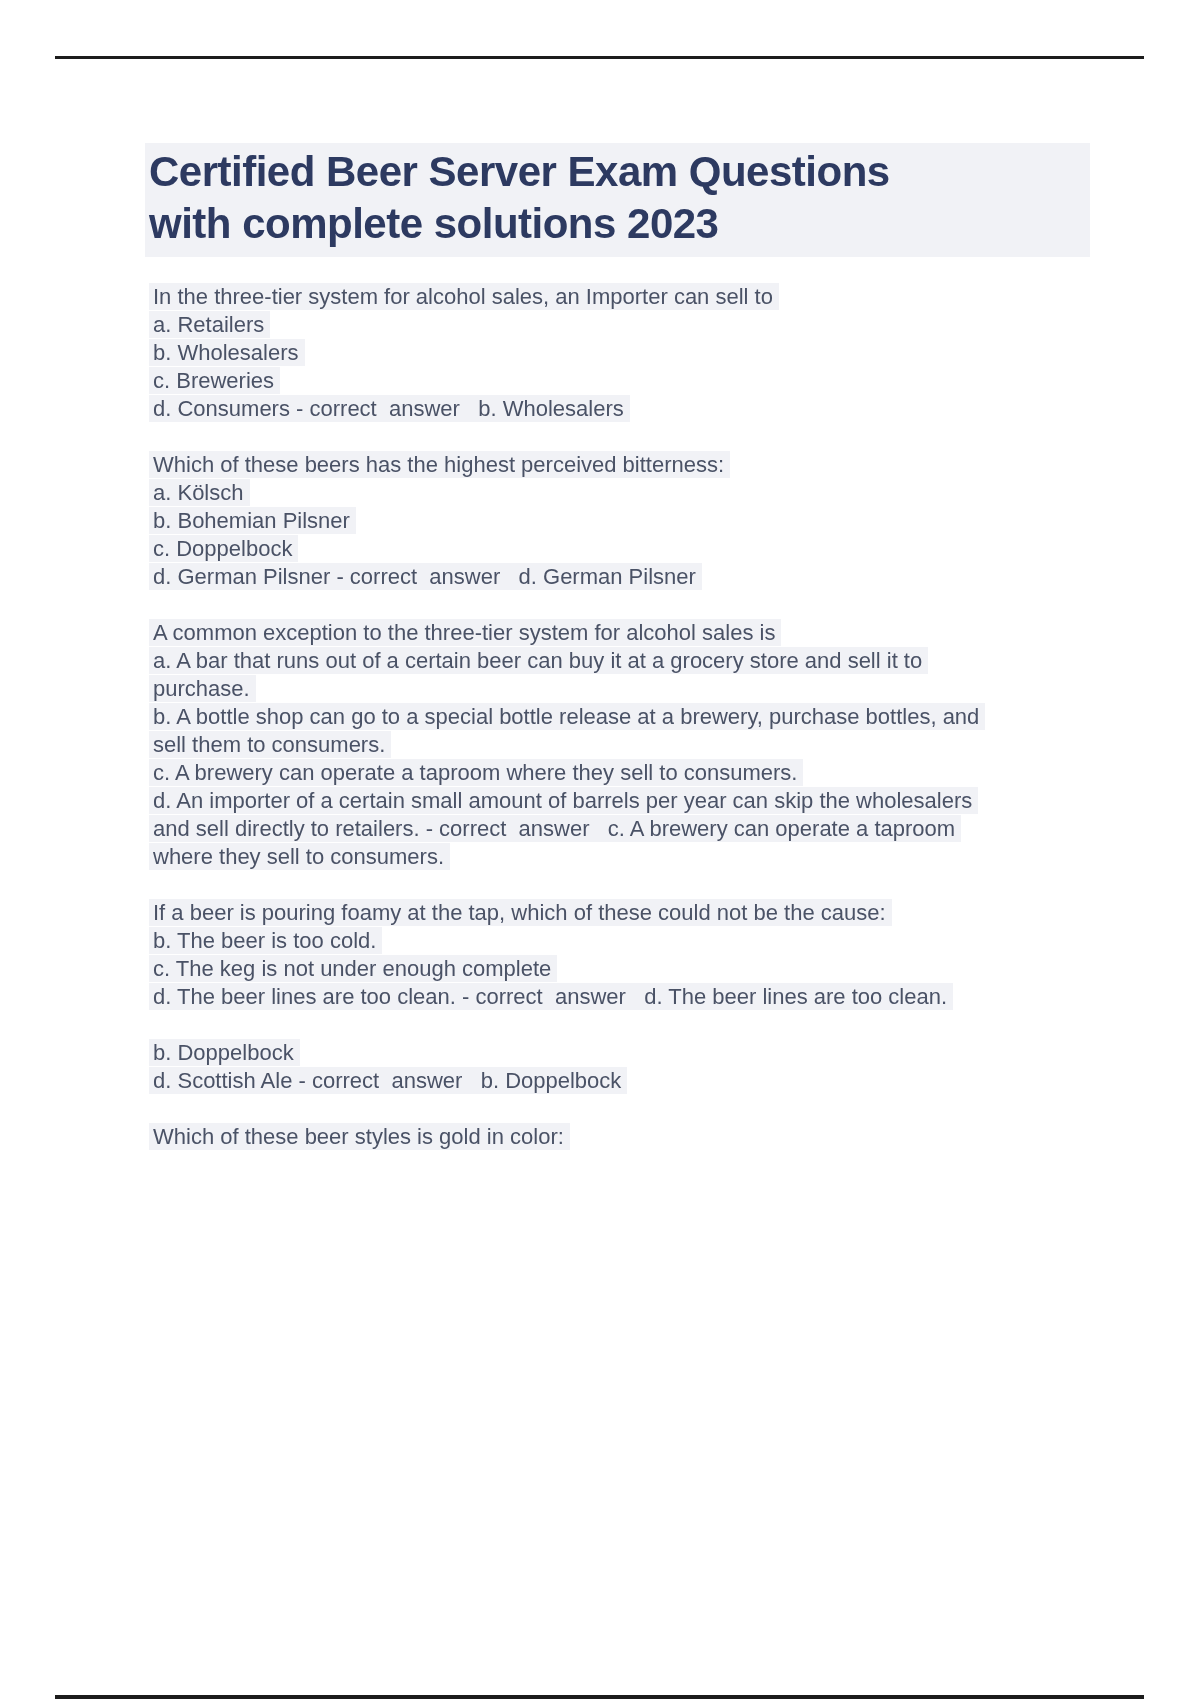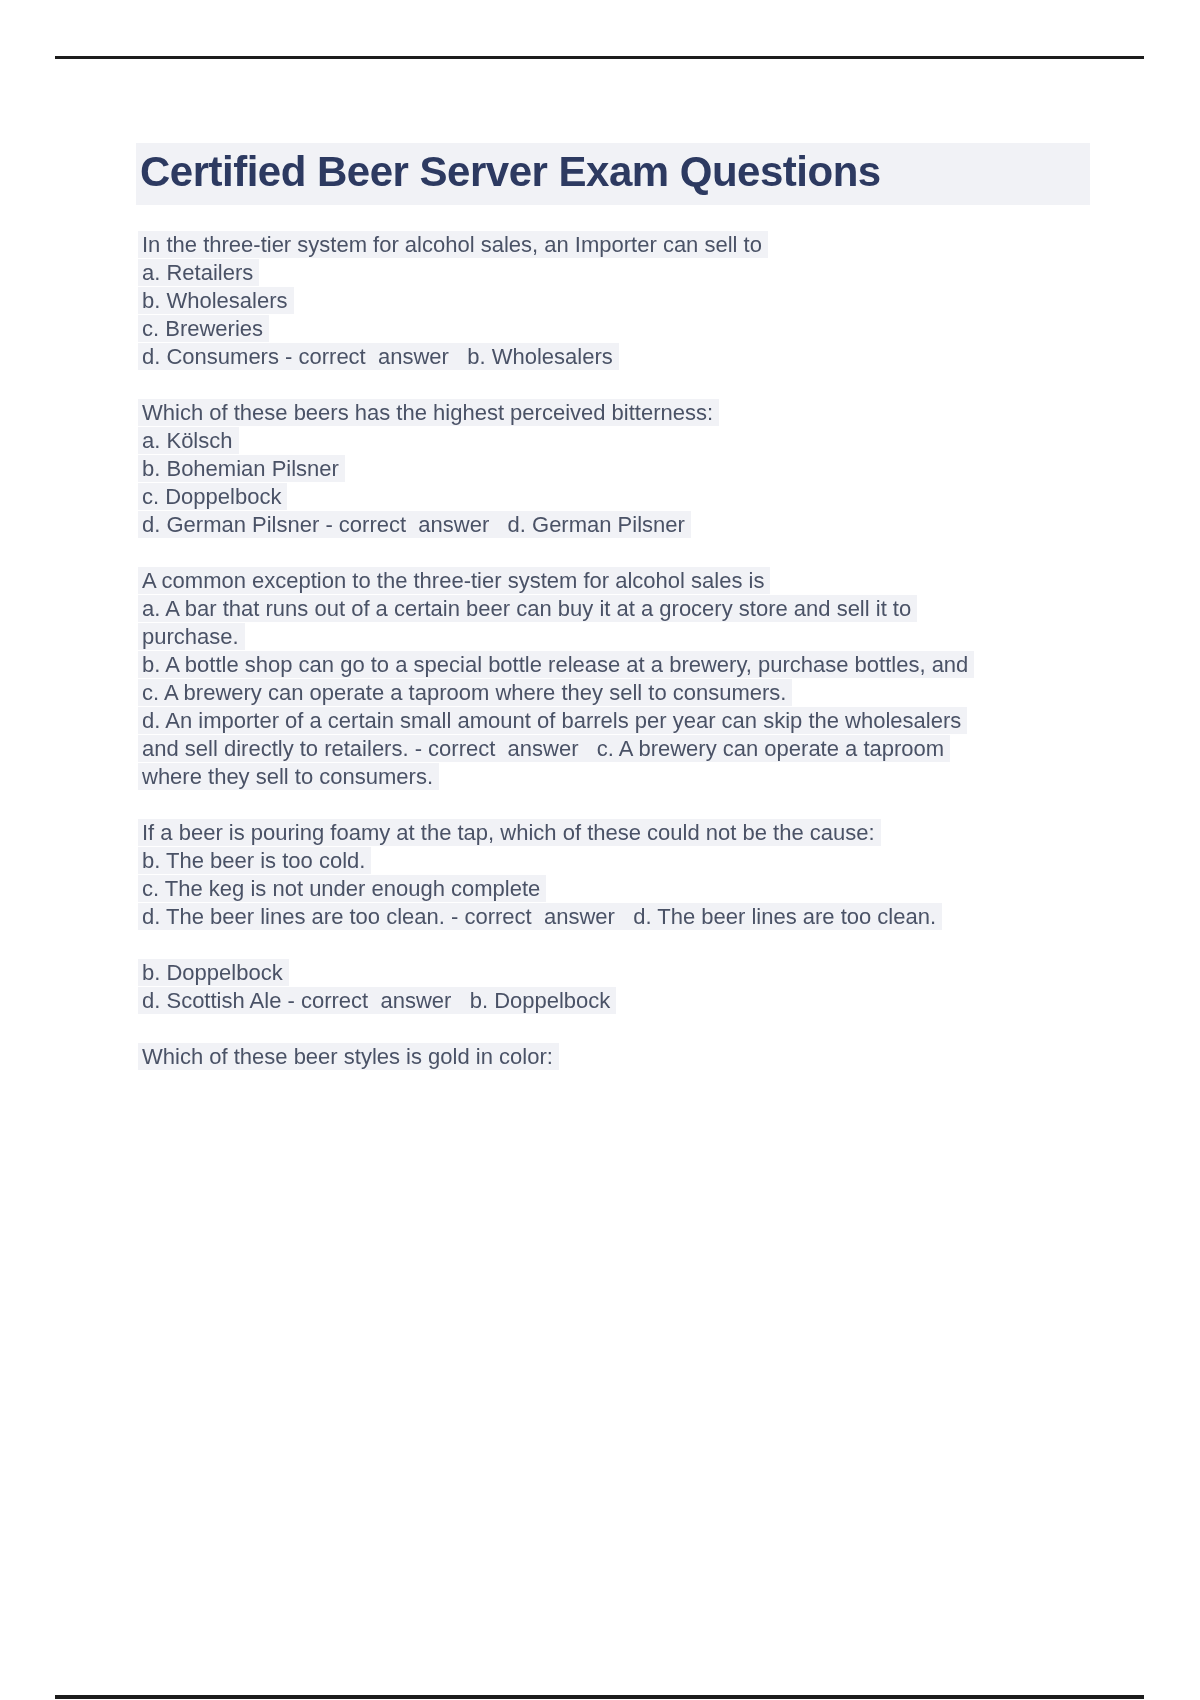--- a/index.html
+++ b/index.html
@@ -27,21 +27,21 @@
   .rule.bottom{top:1695px;height:4px;}
   .content{
     position:absolute;
     left:133px;
     top:143px;
     width:957px;
   }
   .title-block{
     background:var(--highlight);
     padding:3px 0 7px 4px;
-    margin:0 0 26px 3px;
+    margin:0 0 26px 12px;
   }
   .title-line{
     font-size:42px;
     font-weight:bold;
     line-height:52px;
     letter-spacing:-0.5px;
     color:var(--title-color);
     white-space:pre;
   }
   .para{
@@ -50,32 +50,33 @@
   .line{
     height:28px;
     line-height:28px;
     font-size:22px;
     color:var(--body-color);
     white-space:pre;
   }
   .hl{
     background:var(--highlight);
     padding:1px 6px 1px 4px;
-    margin-left:5px;
+    margin-left:16px;
   }
 </style>
 </head>
 <body>
 
 <div class="rule top"></div>
 <div class="rule bottom"></div>
 
 <div class="content">
   <div class="title-block">
     <div class="title-line">Certified Beer Server Exam Questions</div>
+    <div class="title-line">with complete solutions 2023</div>
   </div>
   <div id="questions">
       <div class="para">
         <div class="line"><span class="hl">In the three-tier system for alcohol sales, an Importer can sell to</span></div>
         <div class="line"><span class="hl">a. Retailers</span></div>
         <div class="line"><span class="hl">b. Wholesalers</span></div>
         <div class="line"><span class="hl">c. Breweries</span></div>
         <div class="line"><span class="hl">d. Consumers - correct  answer   b. Wholesalers</span></div>
       </div>
       <div class="para">
@@ -83,20 +84,21 @@
         <div class="line"><span class="hl">a. Kölsch</span></div>
         <div class="line"><span class="hl">b. Bohemian Pilsner</span></div>
         <div class="line"><span class="hl">c. Doppelbock</span></div>
         <div class="line"><span class="hl">d. German Pilsner - correct  answer   d. German Pilsner</span></div>
       </div>
       <div class="para">
         <div class="line"><span class="hl">A common exception to the three-tier system for alcohol sales is</span></div>
         <div class="line"><span class="hl">a. A bar that runs out of a certain beer can buy it at a grocery store and sell it to</span></div>
         <div class="line"><span class="hl">purchase.</span></div>
         <div class="line"><span class="hl">b. A bottle shop can go to a special bottle release at a brewery, purchase bottles, and</span></div>
+        <div class="line"><span class="hl">sell them to consumers.</span></div>
         <div class="line"><span class="hl">c. A brewery can operate a taproom where they sell to consumers.</span></div>
         <div class="line"><span class="hl">d. An importer of a certain small amount of barrels per year can skip the wholesalers</span></div>
         <div class="line"><span class="hl">and sell directly to retailers. - correct  answer   c. A brewery can operate a taproom</span></div>
         <div class="line"><span class="hl">where they sell to consumers.</span></div>
       </div>
       <div class="para">
         <div class="line"><span class="hl">If a beer is pouring foamy at the tap, which of these could not be the cause:</span></div>
         <div class="line"><span class="hl">b. The beer is too cold.</span></div>
         <div class="line"><span class="hl">c. The keg is not under enough complete</span></div>
         <div class="line"><span class="hl">d. The beer lines are too clean. - correct  answer   d. The beer lines are too clean.</span></div>

